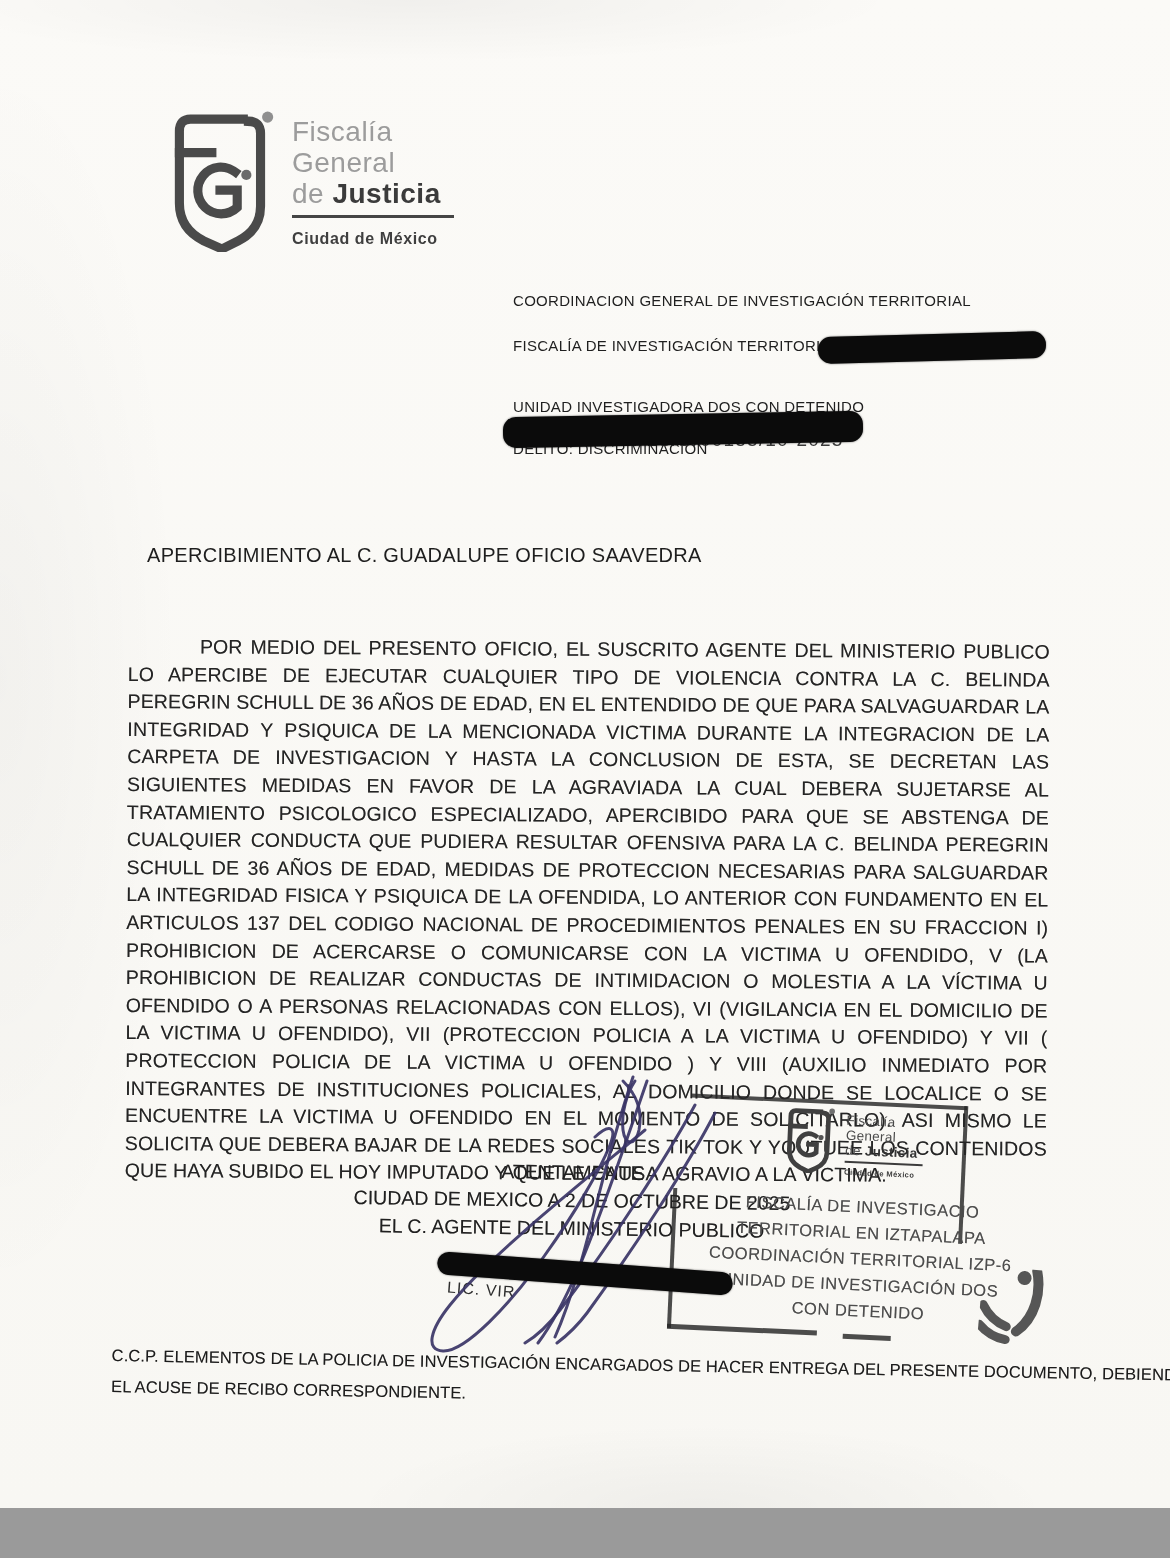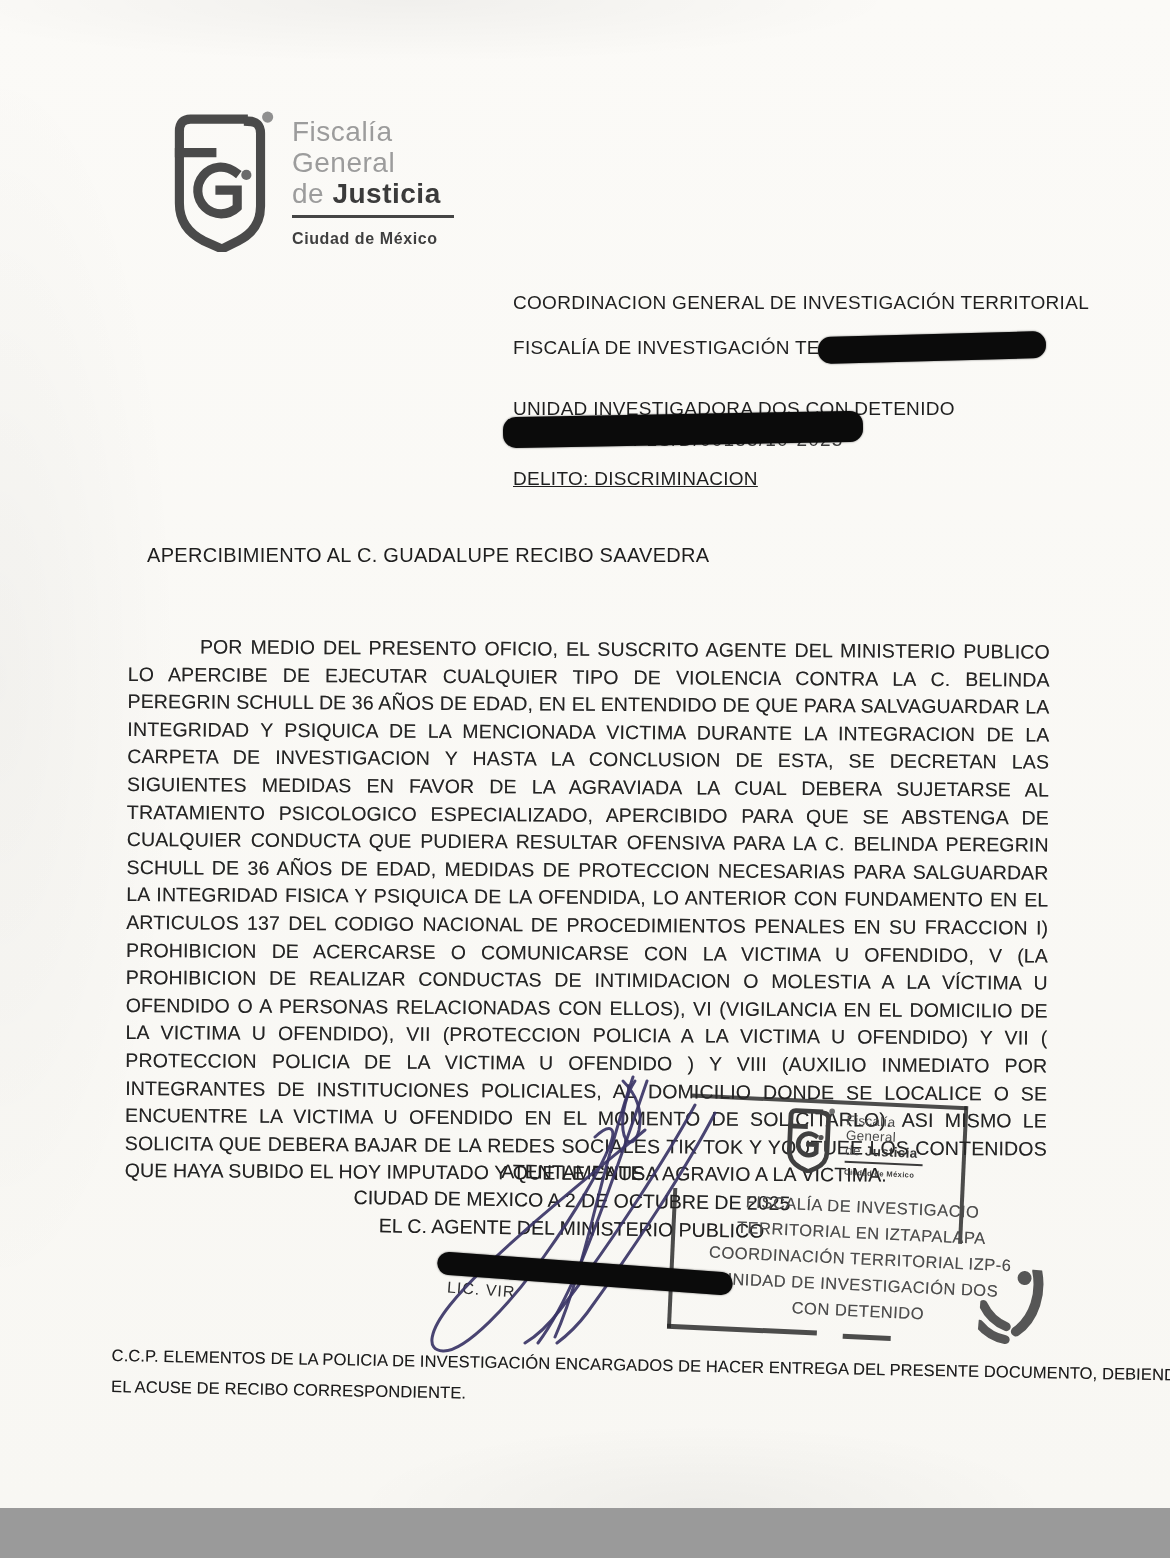--- a/index.html
+++ b/index.html
@@ -16,21 +16,21 @@
   .nowrap{white-space:nowrap;}
 
   
   .logo-shield{left:166px;top:110px;width:112px;height:142px;}
   .wordmark{left:292px;top:116px;line-height:31px;font-size:28px;color:#9c9c9c;letter-spacing:.5px;}
   .wordmark .dark{color:#3b3b3b;font-weight:bold;}
   .wordmark .rule{width:162px;height:3px;background:#454545;margin:6px 0 5px 0;}
   .wordmark .city{font-size:16px;font-weight:bold;color:#3f3f3f;letter-spacing:.6px;}
 
   
-  .hdr-line{left:513px;font-size:19px;letter-spacing:.3px;color:#1f1f1f;white-space:nowrap;}
+  .hdr-line{left:513px;font-size:15px;letter-spacing:.3px;color:#1f1f1f;white-space:nowrap;}
   .redaction{background:#0b0b0b;border-radius:13px;box-shadow:0 0 2px rgba(0,0,0,.6);}
   .ref-partial{left:512px;top:429px;font-size:19px;letter-spacing:1.2px;color:#3a3a3a;z-index:1;white-space:nowrap;}
 
   
   .addressee{left:147px;top:544px;font-size:20px;letter-spacing:.3px;color:#1e1e1e;white-space:nowrap;}
   .body-par{
     left:128px;top:633px;width:922px;font-size:19.5px;line-height:27.6px;
     text-align:justify;text-indent:72px;letter-spacing:.15px;color:#242424;
     transform:rotate(.35deg);transform-origin:left top;
     text-shadow:0 0 .4px rgba(0,0,0,.35);
@@ -89,23 +89,23 @@
     <div class="rule"></div>
     <div class="city">Ciudad de México</div>
   </div>
 
   <div class="abs hdr-line" style="top:292px;">COORDINACION GENERAL DE INVESTIGACIÓN TERRITORIAL</div>
   <div class="abs hdr-line" style="top:337px;">FISCALÍA DE INVESTIGACIÓN TERRITORIAL</div>
   <div class="abs redaction" style="left:818px;top:334px;width:228px;height:27px;transform:rotate(-1.5deg);z-index:3;"></div>
   <div class="abs hdr-line" style="top:398px;">UNIDAD INVESTIGADORA DOS CON DETENIDO</div>
   <div class="abs ref-partial">UAT-IZP-6/UI-1S/D/00155/10-2025</div>
   <div class="abs redaction" style="left:503px;top:414px;width:360px;height:31px;transform:rotate(-1deg);z-index:2;"></div>
-  <div class="abs hdr-line" style="top:468px;text-decoration:underline;">DELITO: DISCRIMINACION</div>
+  <div class="abs hdr-line" style="top:440px;">DELITO: DISCRIMINACION</div>
 
-  <div class="abs addressee">APERCIBIMIENTO AL C. GUADALUPE RECIBO SAAVEDRA</div>
+  <div class="abs addressee">APERCIBIMIENTO AL C. GUADALUPE OFICIO SAAVEDRA</div>
 
   <div class="abs body-par">POR MEDIO DEL PRESENTO OFICIO, EL SUSCRITO AGENTE DEL MINISTERIO PUBLICO LO APERCIBE DE EJECUTAR CUALQUIER TIPO DE VIOLENCIA CONTRA LA C. BELINDA PEREGRIN SCHULL DE 36 AÑOS DE EDAD, EN EL ENTENDIDO DE QUE PARA SALVAGUARDAR LA INTEGRIDAD Y PSIQUICA DE LA MENCIONADA VICTIMA DURANTE LA INTEGRACION DE LA CARPETA DE INVESTIGACION Y HASTA LA CONCLUSION DE ESTA, SE DECRETAN LAS SIGUIENTES MEDIDAS EN FAVOR DE LA AGRAVIADA LA CUAL DEBERA SUJETARSE AL TRATAMIENTO PSICOLOGICO ESPECIALIZADO, APERCIBIDO PARA QUE SE ABSTENGA DE CUALQUIER CONDUCTA QUE PUDIERA RESULTAR OFENSIVA PARA LA C. BELINDA PEREGRIN SCHULL DE 36 AÑOS DE EDAD, MEDIDAS DE PROTECCION NECESARIAS PARA SALGUARDAR LA INTEGRIDAD FISICA Y PSIQUICA DE LA OFENDIDA, LO ANTERIOR CON FUNDAMENTO EN EL ARTICULOS 137 DEL CODIGO NACIONAL DE PROCEDIMIENTOS PENALES EN SU FRACCION I) PROHIBICION DE ACERCARSE O COMUNICARSE CON LA VICTIMA U OFENDIDO, V (LA PROHIBICION DE REALIZAR CONDUCTAS DE INTIMIDACION O MOLESTIA A LA VÍCTIMA U OFENDIDO O A PERSONAS RELACIONADAS CON ELLOS), VI (VIGILANCIA EN EL DOMICILIO DE LA VICTIMA U OFENDIDO), VII (PROTECCION POLICIA A LA VICTIMA U OFENDIDO) Y VII ( PROTECCION POLICIA DE LA VICTIMA U OFENDIDO ) Y VIII (AUXILIO INMEDIATO POR INTEGRANTES DE INSTITUCIONES POLICIALES, AL DOMICILIO DONDE SE LOCALICE O SE ENCUENTRE LA VICTIMA U OFENDIDO EN EL MOMENTO DE SOLICITARLO). ASI MISMO LE SOLICITA QUE DEBERA BAJAR DE LA REDES SOCIALES TIK TOK Y YOUTUEE LOS CONTENIDOS QUE HAYA SUBIDO EL HOY IMPUTADO Y QUE LE CAUSA AGRAVIO A LA VICTIMA.</div>
 
   <div class="abs closing">
     <div>ATENTAMENTE</div>
     <div>CIUDAD DE MEXICO A 2 DE OCTUBRE DE 2025</div>
     <div>EL C. AGENTE DEL MINISTERIO PUBLICO</div>
   </div>
 
   <div class="abs signer-frag">LIC. VIR</div>

